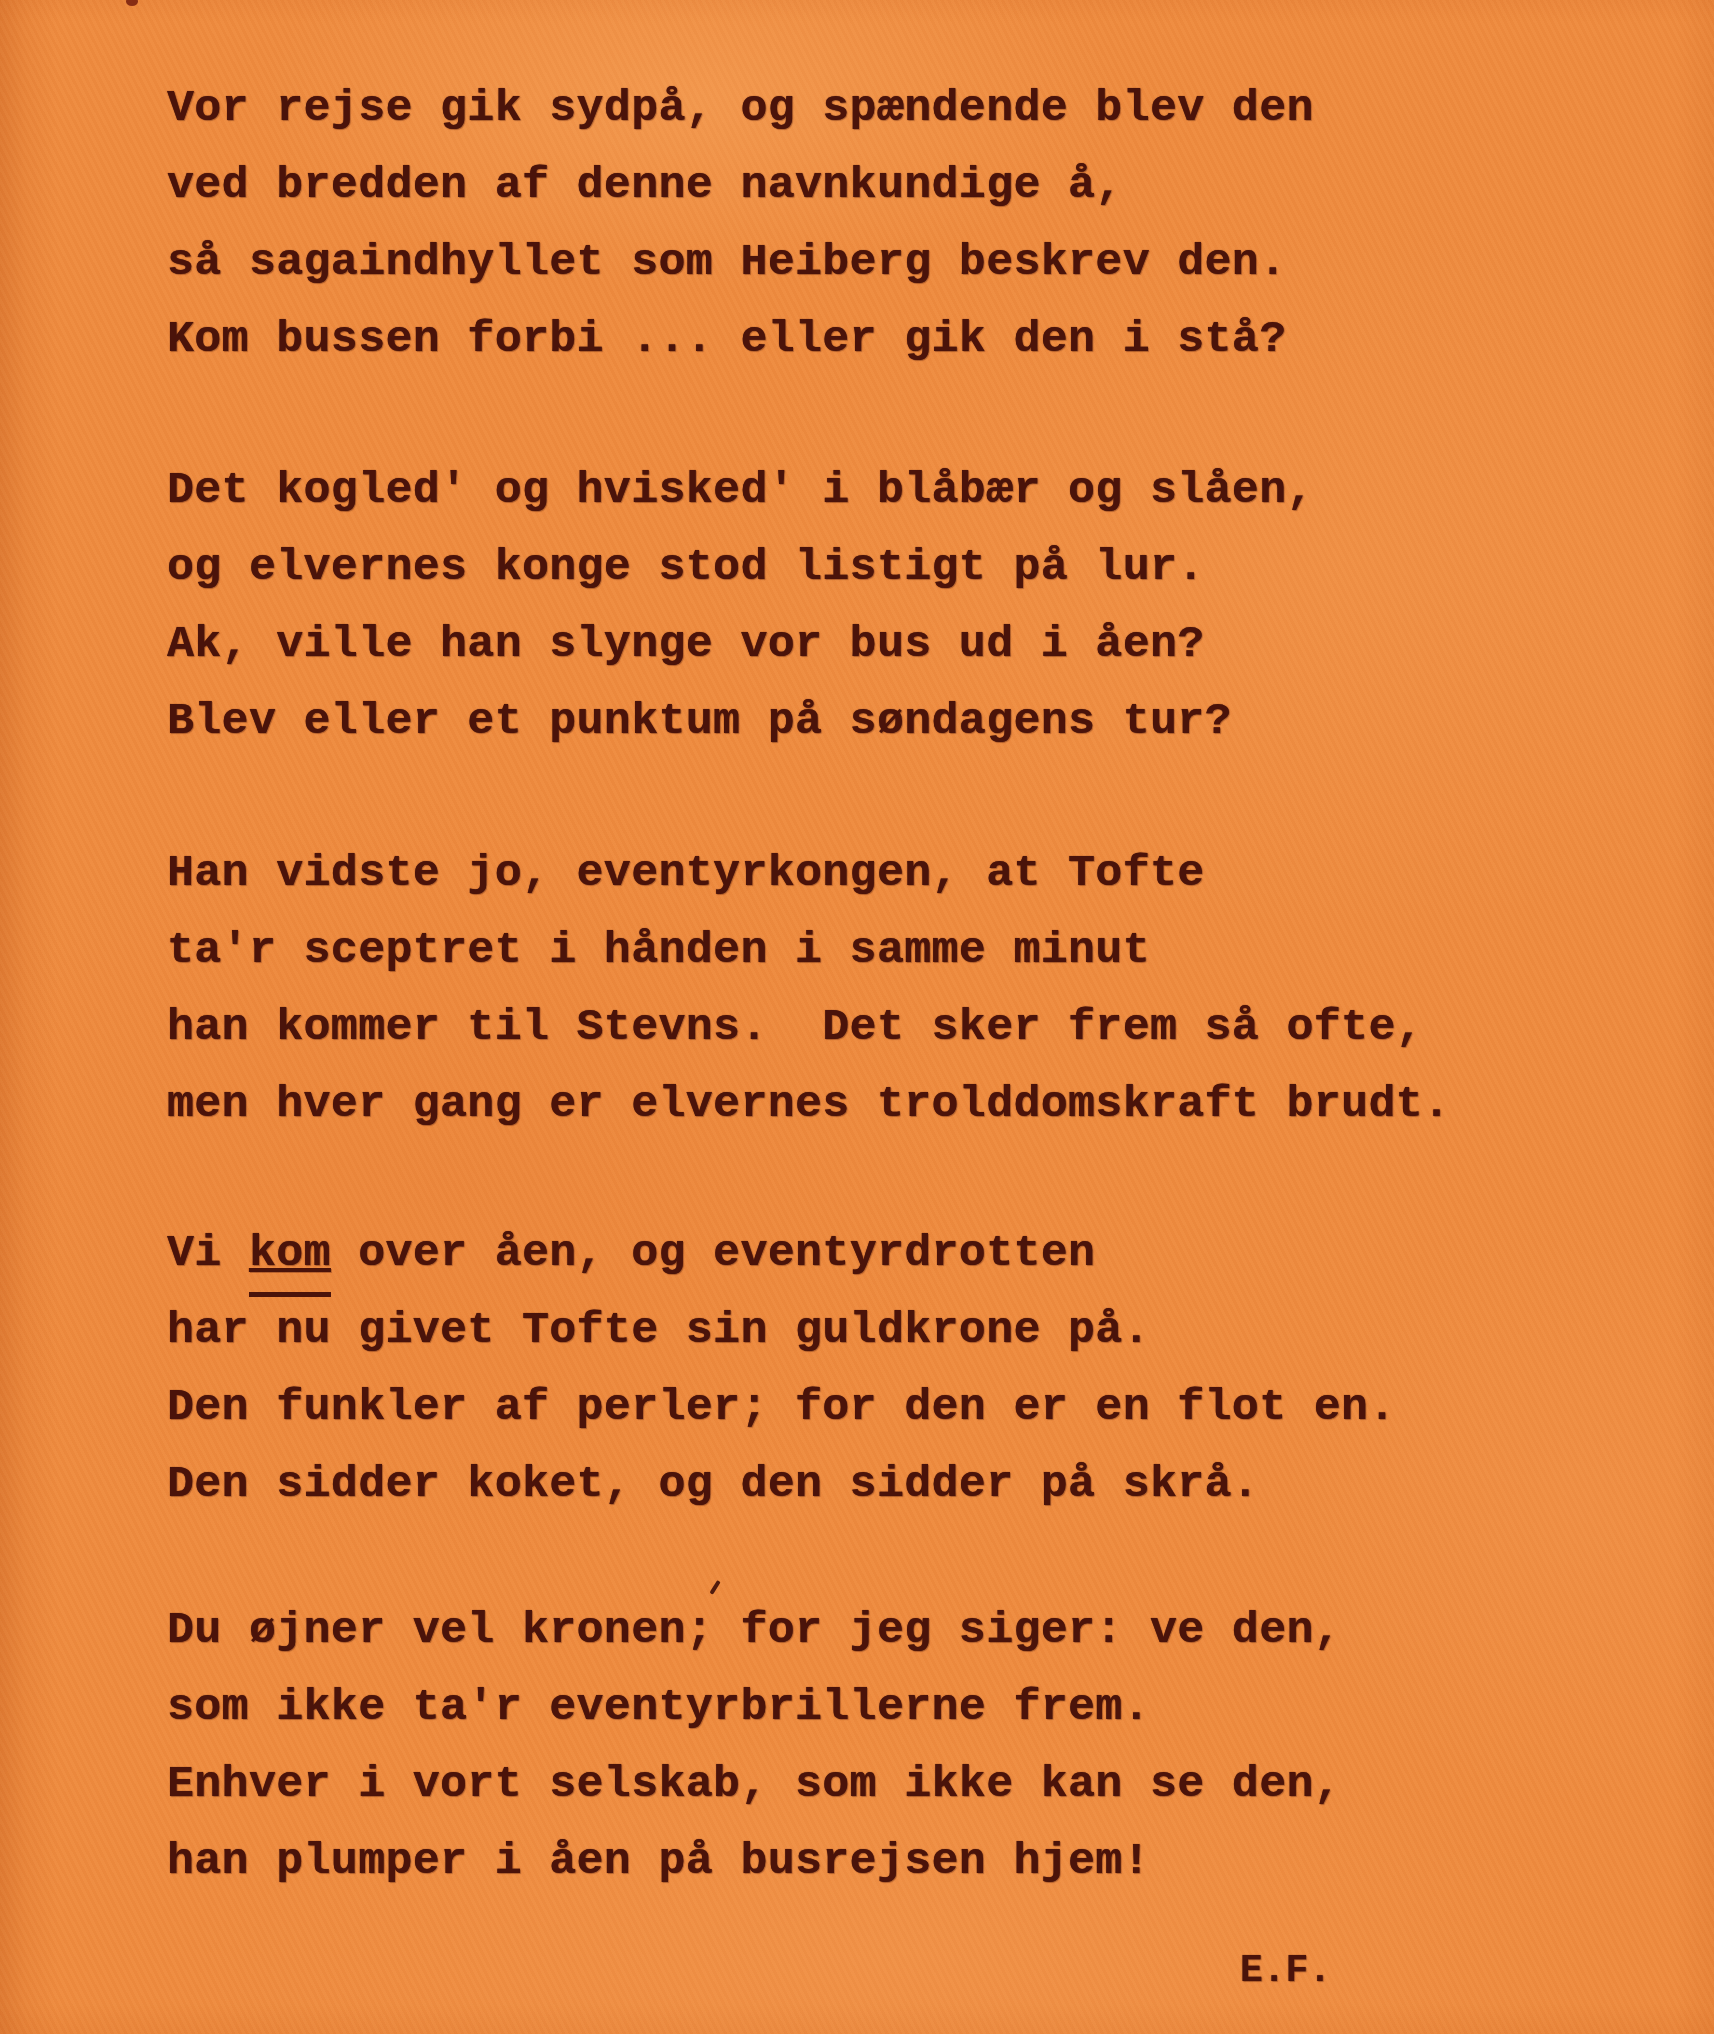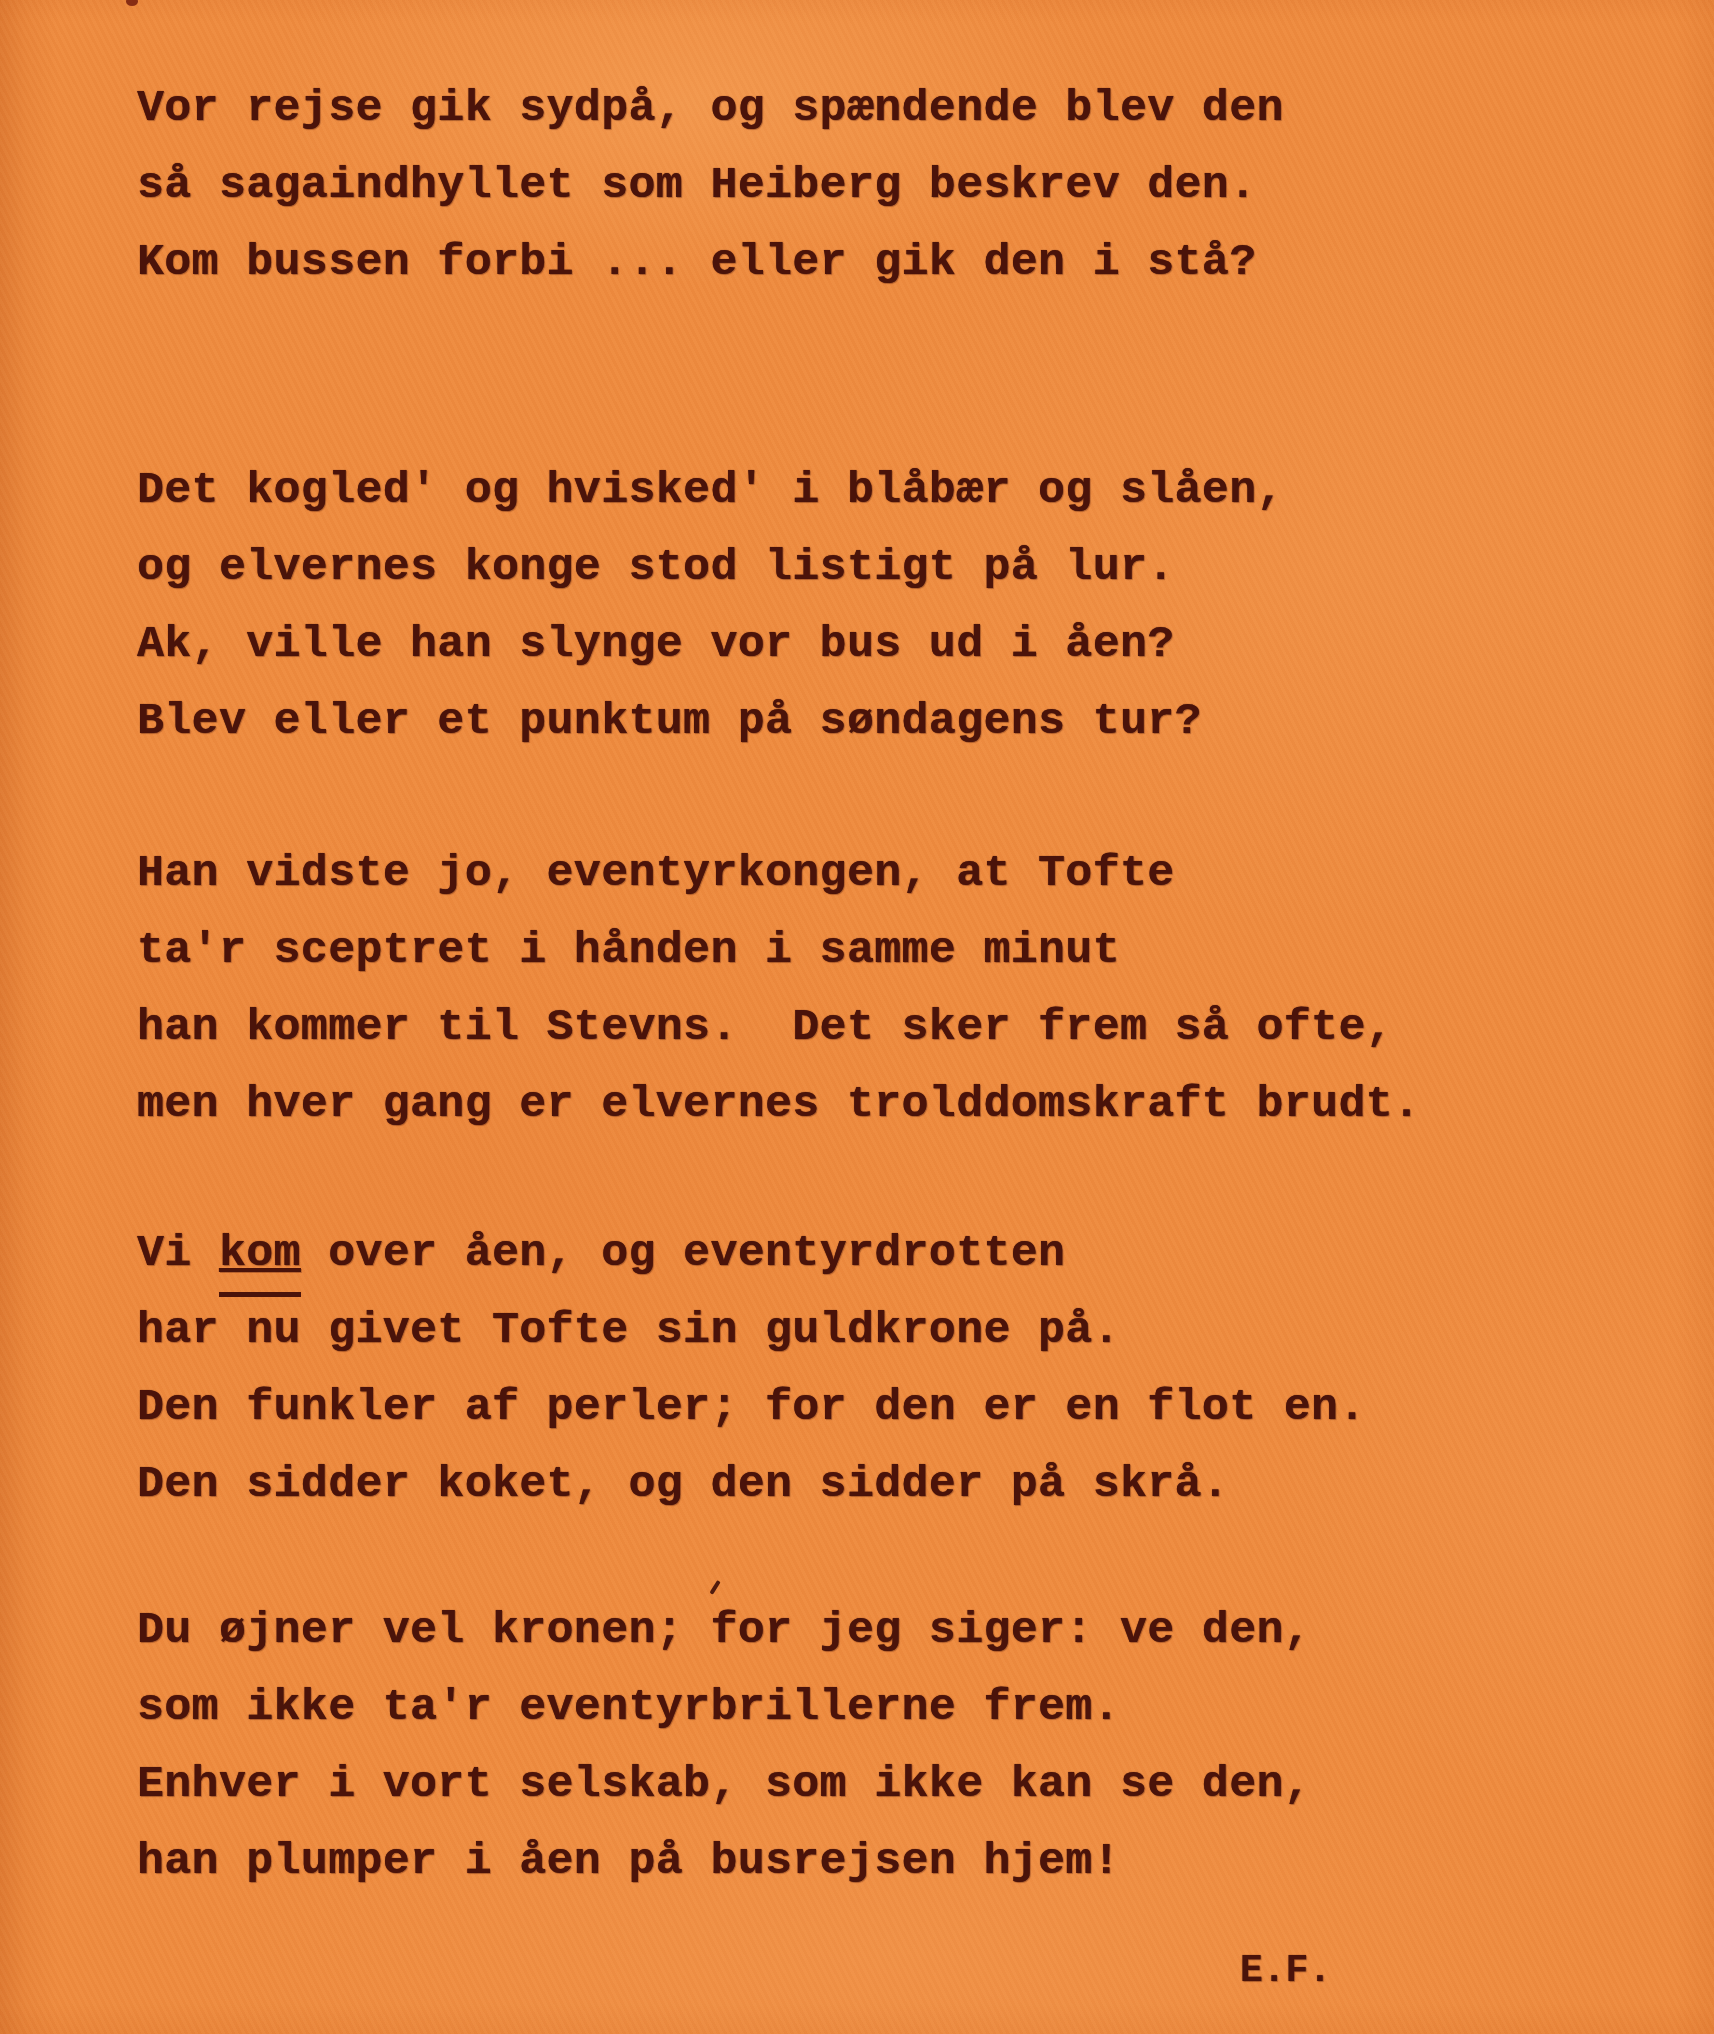--- a/index.html
+++ b/index.html
@@ -29,21 +29,21 @@
       linear-gradient(0deg,   rgba(196,92,28,0.14) 0, rgba(196,92,28,0.0) 30px),
       linear-gradient(180deg, rgba(205,100,35,0.12) 0, rgba(205,100,35,0.0) 22px);
   }
   .poem-layer {
     position: absolute;
     inset: 0;
     color: #4a130a;
   }
   .stanza {
     position: absolute;
-    left: 137px;
+    left: 167px;
   }
   .line {
     height: 77px;
     line-height: 77px;
     font-size: 45px;
     font-weight: bold;
     white-space: pre;
     letter-spacing: 0.3px;
     color: #4a130a;
     text-shadow: 0 0 1px rgba(64,16,8,0.85), 1px 1px 1px rgba(90,30,15,0.35);
@@ -98,20 +98,21 @@
 </head>
 <body>
 
 <div class="paper">
   <div class="ink-speck"></div>
 
   <div class="poem-layer">
 
     <div class="stanza stanza-1">
       <div class="line">Vor rejse gik sydpå, og spændende blev den</div>
+      <div class="line">ved bredden af denne navnkundige å,</div>
       <div class="line">så sagaindhyllet som Heiberg beskrev den.</div>
       <div class="line">Kom bussen forbi ... eller gik den i stå?</div>
     </div>
 
     <div class="stanza stanza-2">
       <div class="line">Det kogled' og hvisked' i blåbær og slåen,</div>
       <div class="line">og elvernes konge stod listigt på lur.</div>
       <div class="line">Ak, ville han slynge vor bus ud i åen?</div>
       <div class="line">Blev eller et punktum på søndagens tur?</div>
     </div>

